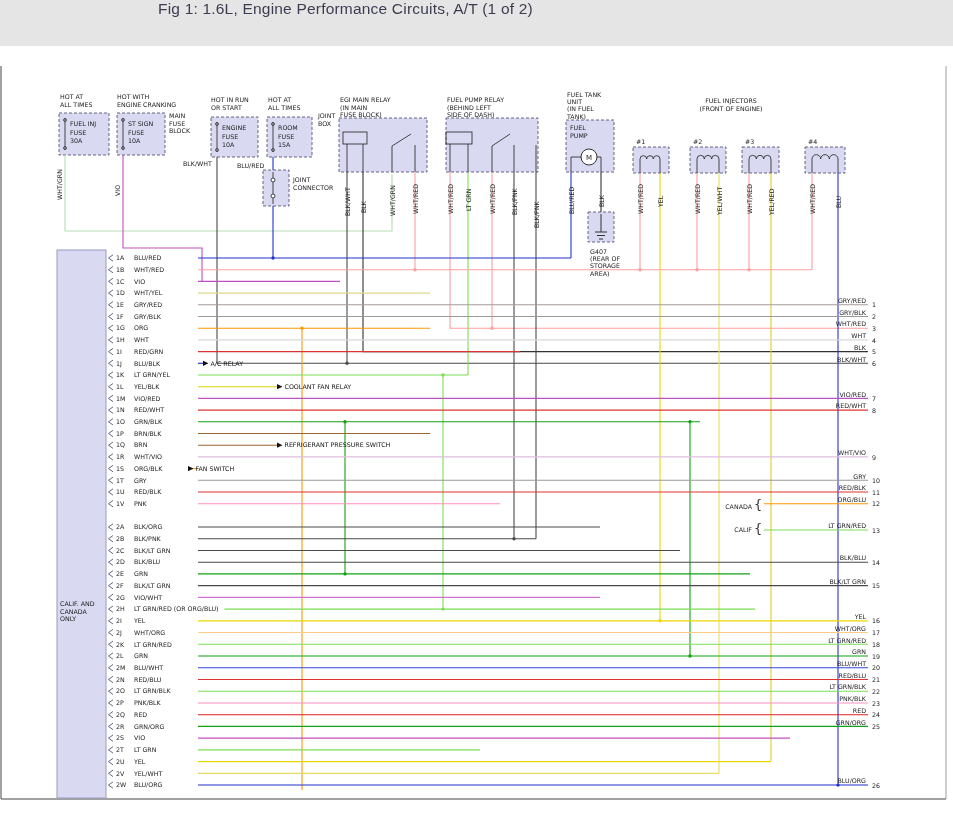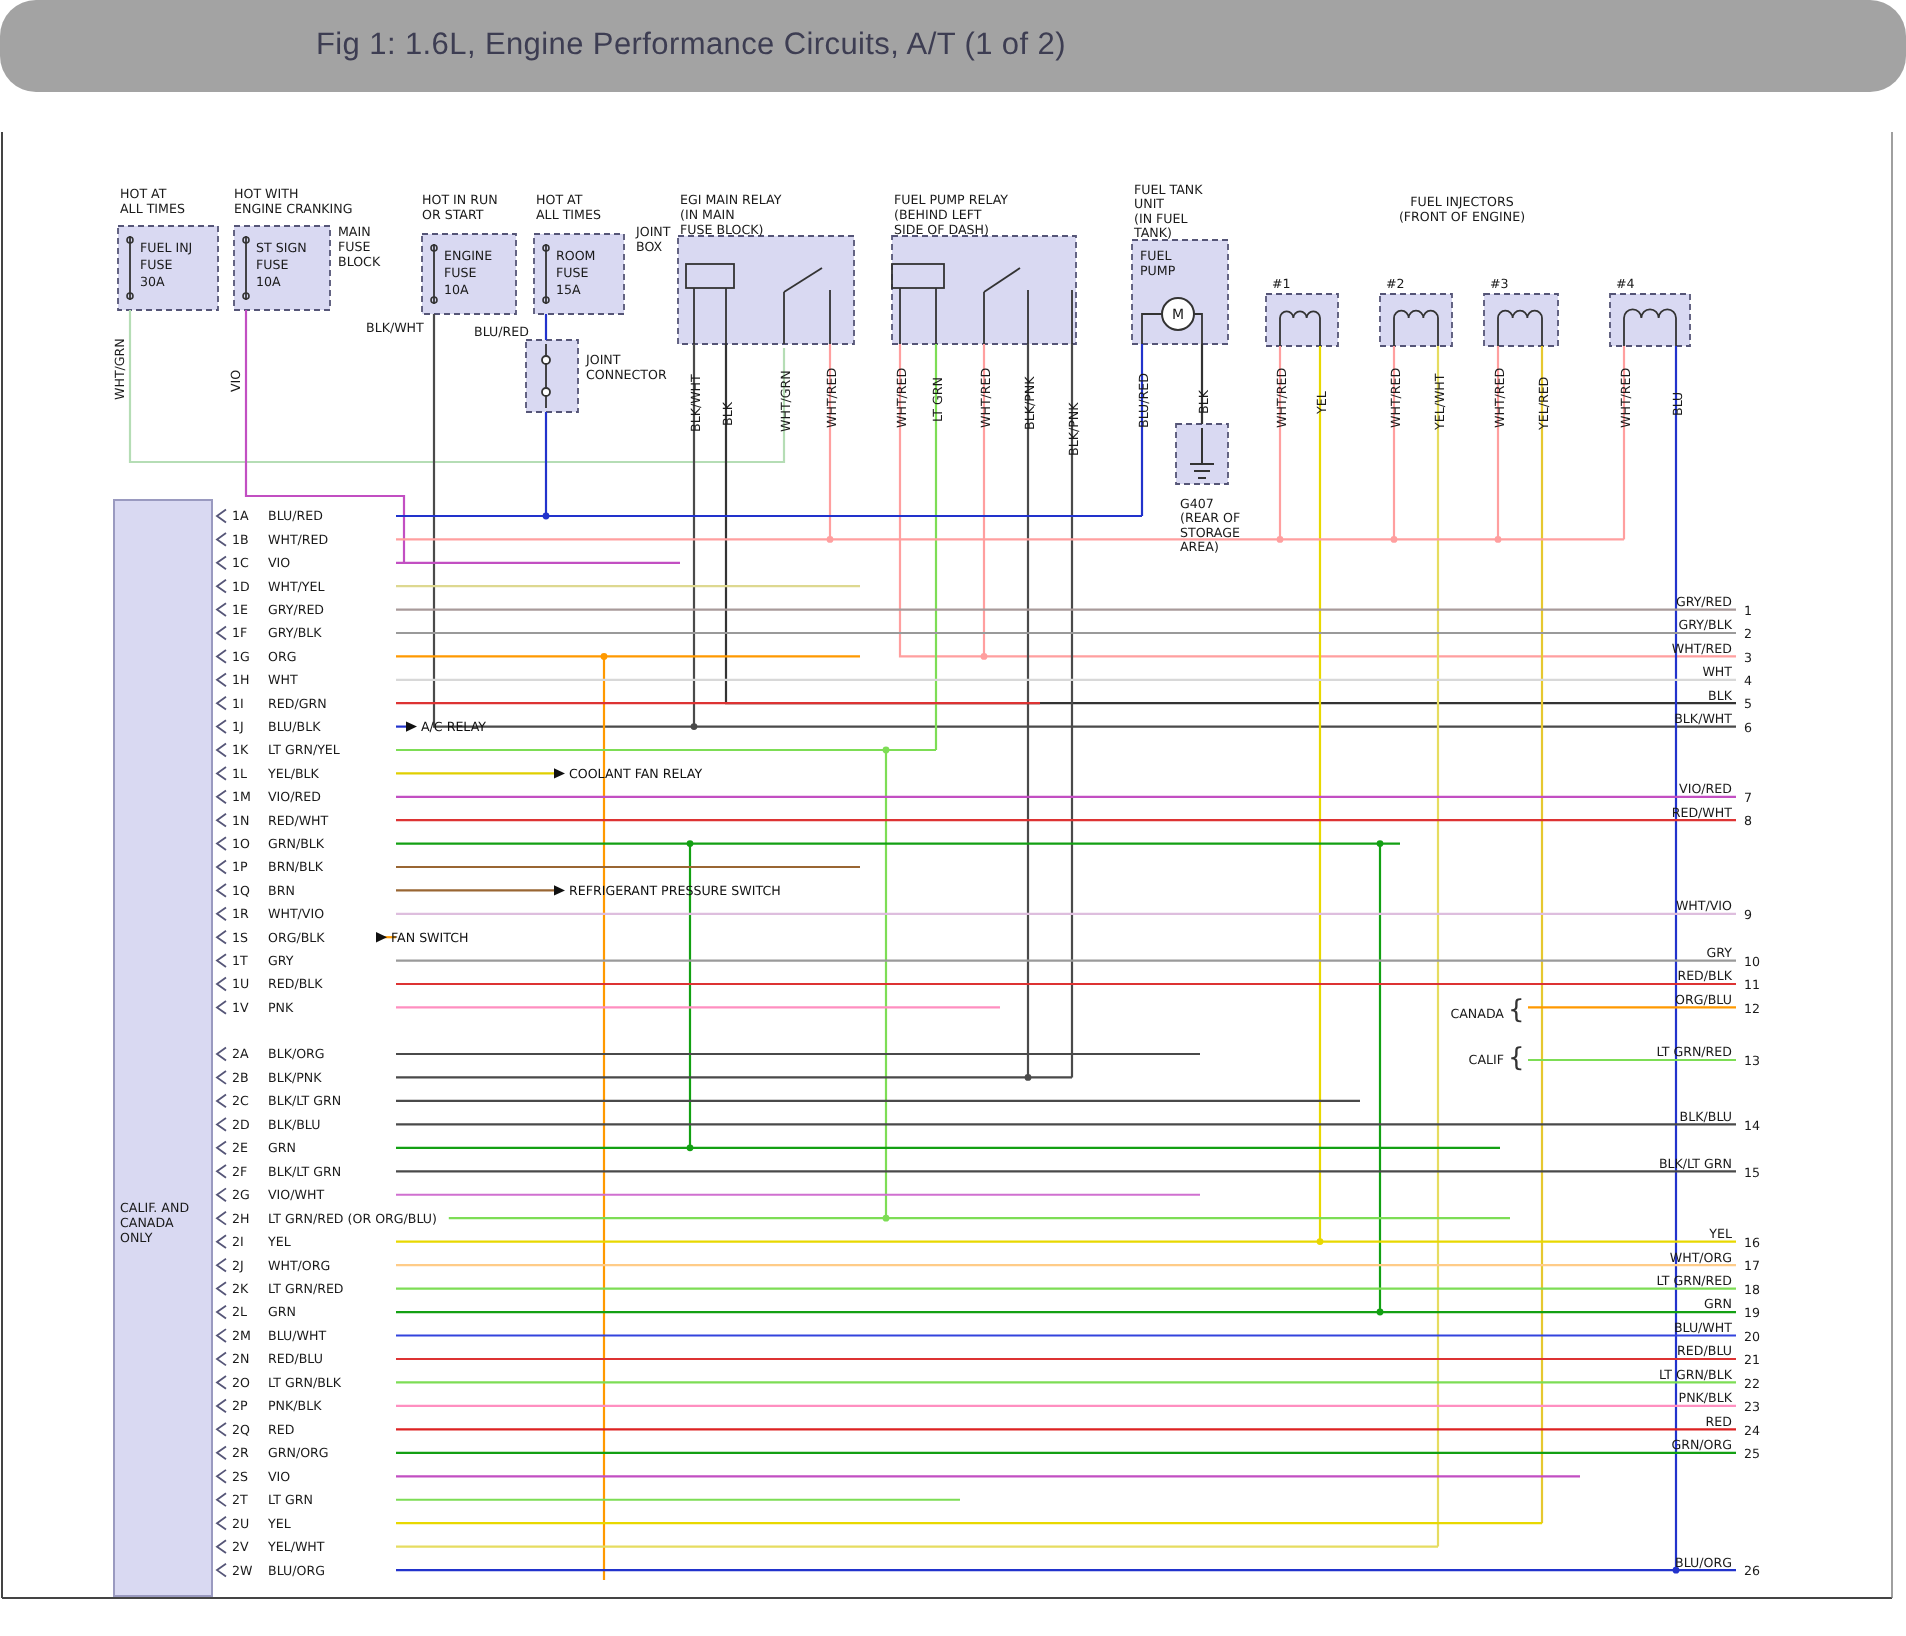--- a/index.html
+++ b/index.html
@@ -1,17 +1,17 @@
 <!DOCTYPE html>
 <html><head>
 <meta charset="utf-8">
 <style>
   html,body{margin:0;padding:0;background:#fff;}
   body{width:953px;height:818px;overflow:hidden;font-family:"Liberation Sans",sans-serif;}
-  .titlebar{height:46px;background:#a3a3a3;display:flex;align-items:center;border-radius:18px;}
+  .titlebar{height:46px;background:#e5e5e5;display:flex;align-items:flex-start;}
   .title-text{padding-left:158px;font-size:15.5px;color:#3d3d52;letter-spacing:.2px;}
   svg{display:block;}
   svg text{font-family:"DejaVu Sans",sans-serif;}
 </style>
 </head>
 <body>
 
 <div class="page">
   <header class="titlebar">
     <span class="title-text">Fig 1: 1.6L, Engine Performance Circuits, A/T (1 of 2)</span>

